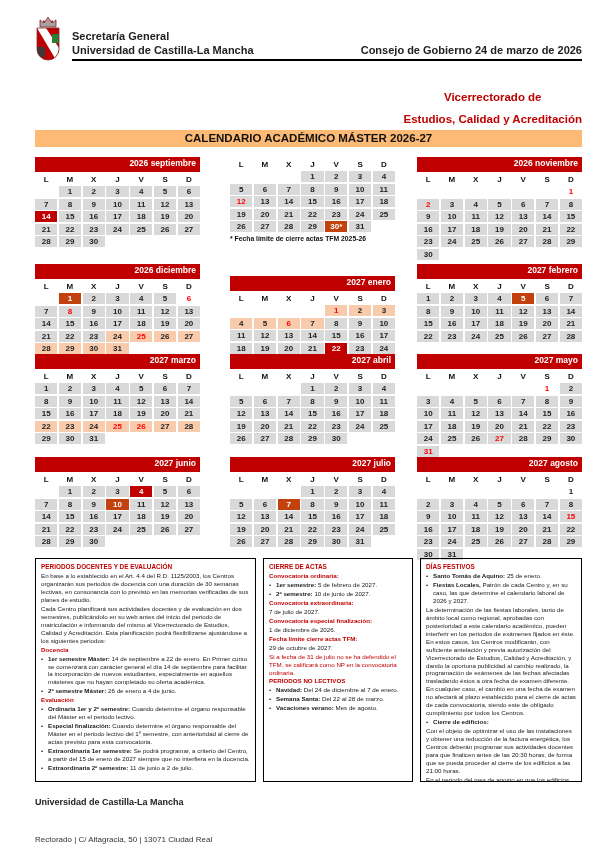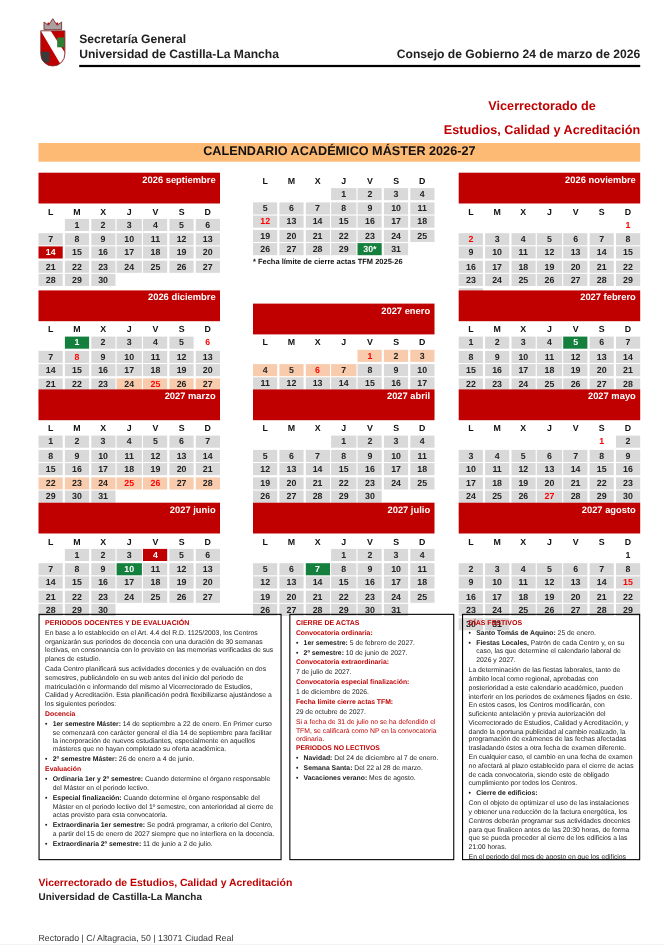--- a/index.html
+++ b/index.html
@@ -12,30 +12,30 @@
   .hdr-row{position:absolute;left:72px;top:44px;width:510px;display:flex;
            justify-content:space-between;border-bottom:2px solid #000;padding-bottom:3px;}
   .hdr-row span{font-size:11px;font-weight:bold;color:#222;}
   .vice{position:absolute;right:22px;top:86px;text-align:center;color:#C00000;
         font-weight:bold;font-size:11.5px;line-height:22px;}
   .title-bar{position:absolute;left:35px;top:130px;width:547px;height:17px;background:#fdba74;
              text-align:center;font-size:11.5px;font-weight:bold;line-height:17px;color:#111;}
 
   
   .month{position:absolute;width:165px;}
-  .m-head{height:28px;background:#C00000;color:#fff;font-size:8.5px;font-weight:bold;
+  .m-head{height:15px;background:#C00000;color:#fff;font-size:8.5px;font-weight:bold;
           text-align:right;padding-right:4px;line-height:13px;box-sizing:border-box;}
   .m-grid{display:grid;grid-template-columns:repeat(7,1fr);gap:1.5px;margin-top:1.5px;}
   .wk{height:11px;font-size:8px;font-weight:bold;text-align:center;line-height:11px;color:#111;}
   .day{height:11px;font-size:8px;font-weight:bold;text-align:center;line-height:11.5px;
        background:#D9D9D9;color:#222;}
   .day.empty{background:transparent;}
   .day.plain{background:transparent;}
   .day.redbg{background:#C00000;color:#fff;}
-  .day.dark{background:#15803d;color:#fff;}
+  .day.dark{background:#c2410c;color:#fff;}
   .day.salmon{background:#F8CBAD;}
   .day.redtx{color:#FF0000;}
   .m-foot{font-size:6.8px;font-weight:bold;margin-top:3px;color:#111;}
 
   
   .bx{position:absolute;top:558px;height:224px;border:1px solid #000;box-sizing:border-box;
       padding:4px 5px;overflow:hidden;font-size:6.2px;line-height:1.28;}
   .bx-left{left:35px;width:221px;}
   .bx-mid{left:263px;width:150px;}
   .bx-right{left:420px;width:162px;}
@@ -738,18 +738,17 @@
       <div class="bx-p">La determinación de las fiestas laborales, tanto de ámbito local como regional, aprobadas con posterioridad a este calendario académico, pueden interferir en los periodos de exámenes fijados en éste. En estos casos, los Centros modificarán, con suficiente antelación y previa autorización del Vicerrectorado de Estudios, Calidad y Acreditación, y dando la oportuna publicidad al cambio realizado, la programación de exámenes de las fechas afectadas trasladando éstos a otra fecha de examen diferente. En cualquier caso, el cambio en una fecha de examen no afectará al plazo establecido para el cierre de actas de cada convocatoria, siendo este de obligado cumplimiento por todos los Centros.</div>
       <div class="bx-b">
         <span class="bx-mark">•</span>
         <span><b>Cierre de edificios: </b></span>
       </div>
       <div class="bx-p">Con el objeto de optimizar el uso de las instalaciones y obtener una reducción de la factura energética, los Centros deberán programar sus actividades docentes para que finalicen antes de las 20:30 horas, de forma que se pueda proceder al cierre de los edificios a las 21:00 horas.</div>
       <div class="bx-p">En el periodo del mes de agosto en que los edificios de la Universidad permanezcan cerrados, el acceso a los mismos por circunstancias excepcionales, deberá ser previamente autorizado.</div>
     </div>
 
   <div class="footer">
-    <div class="f1">Vicerrectorado de Estudios, Calidad y Acreditación</div>
     <div class="f2">Universidad de Castilla-La Mancha</div>
     <div class="f3">Rectorado | C/ Altagracia, 50 | 13071 Ciudad Real</div>
   </div>
 
 </div>
 
 </body></html>

